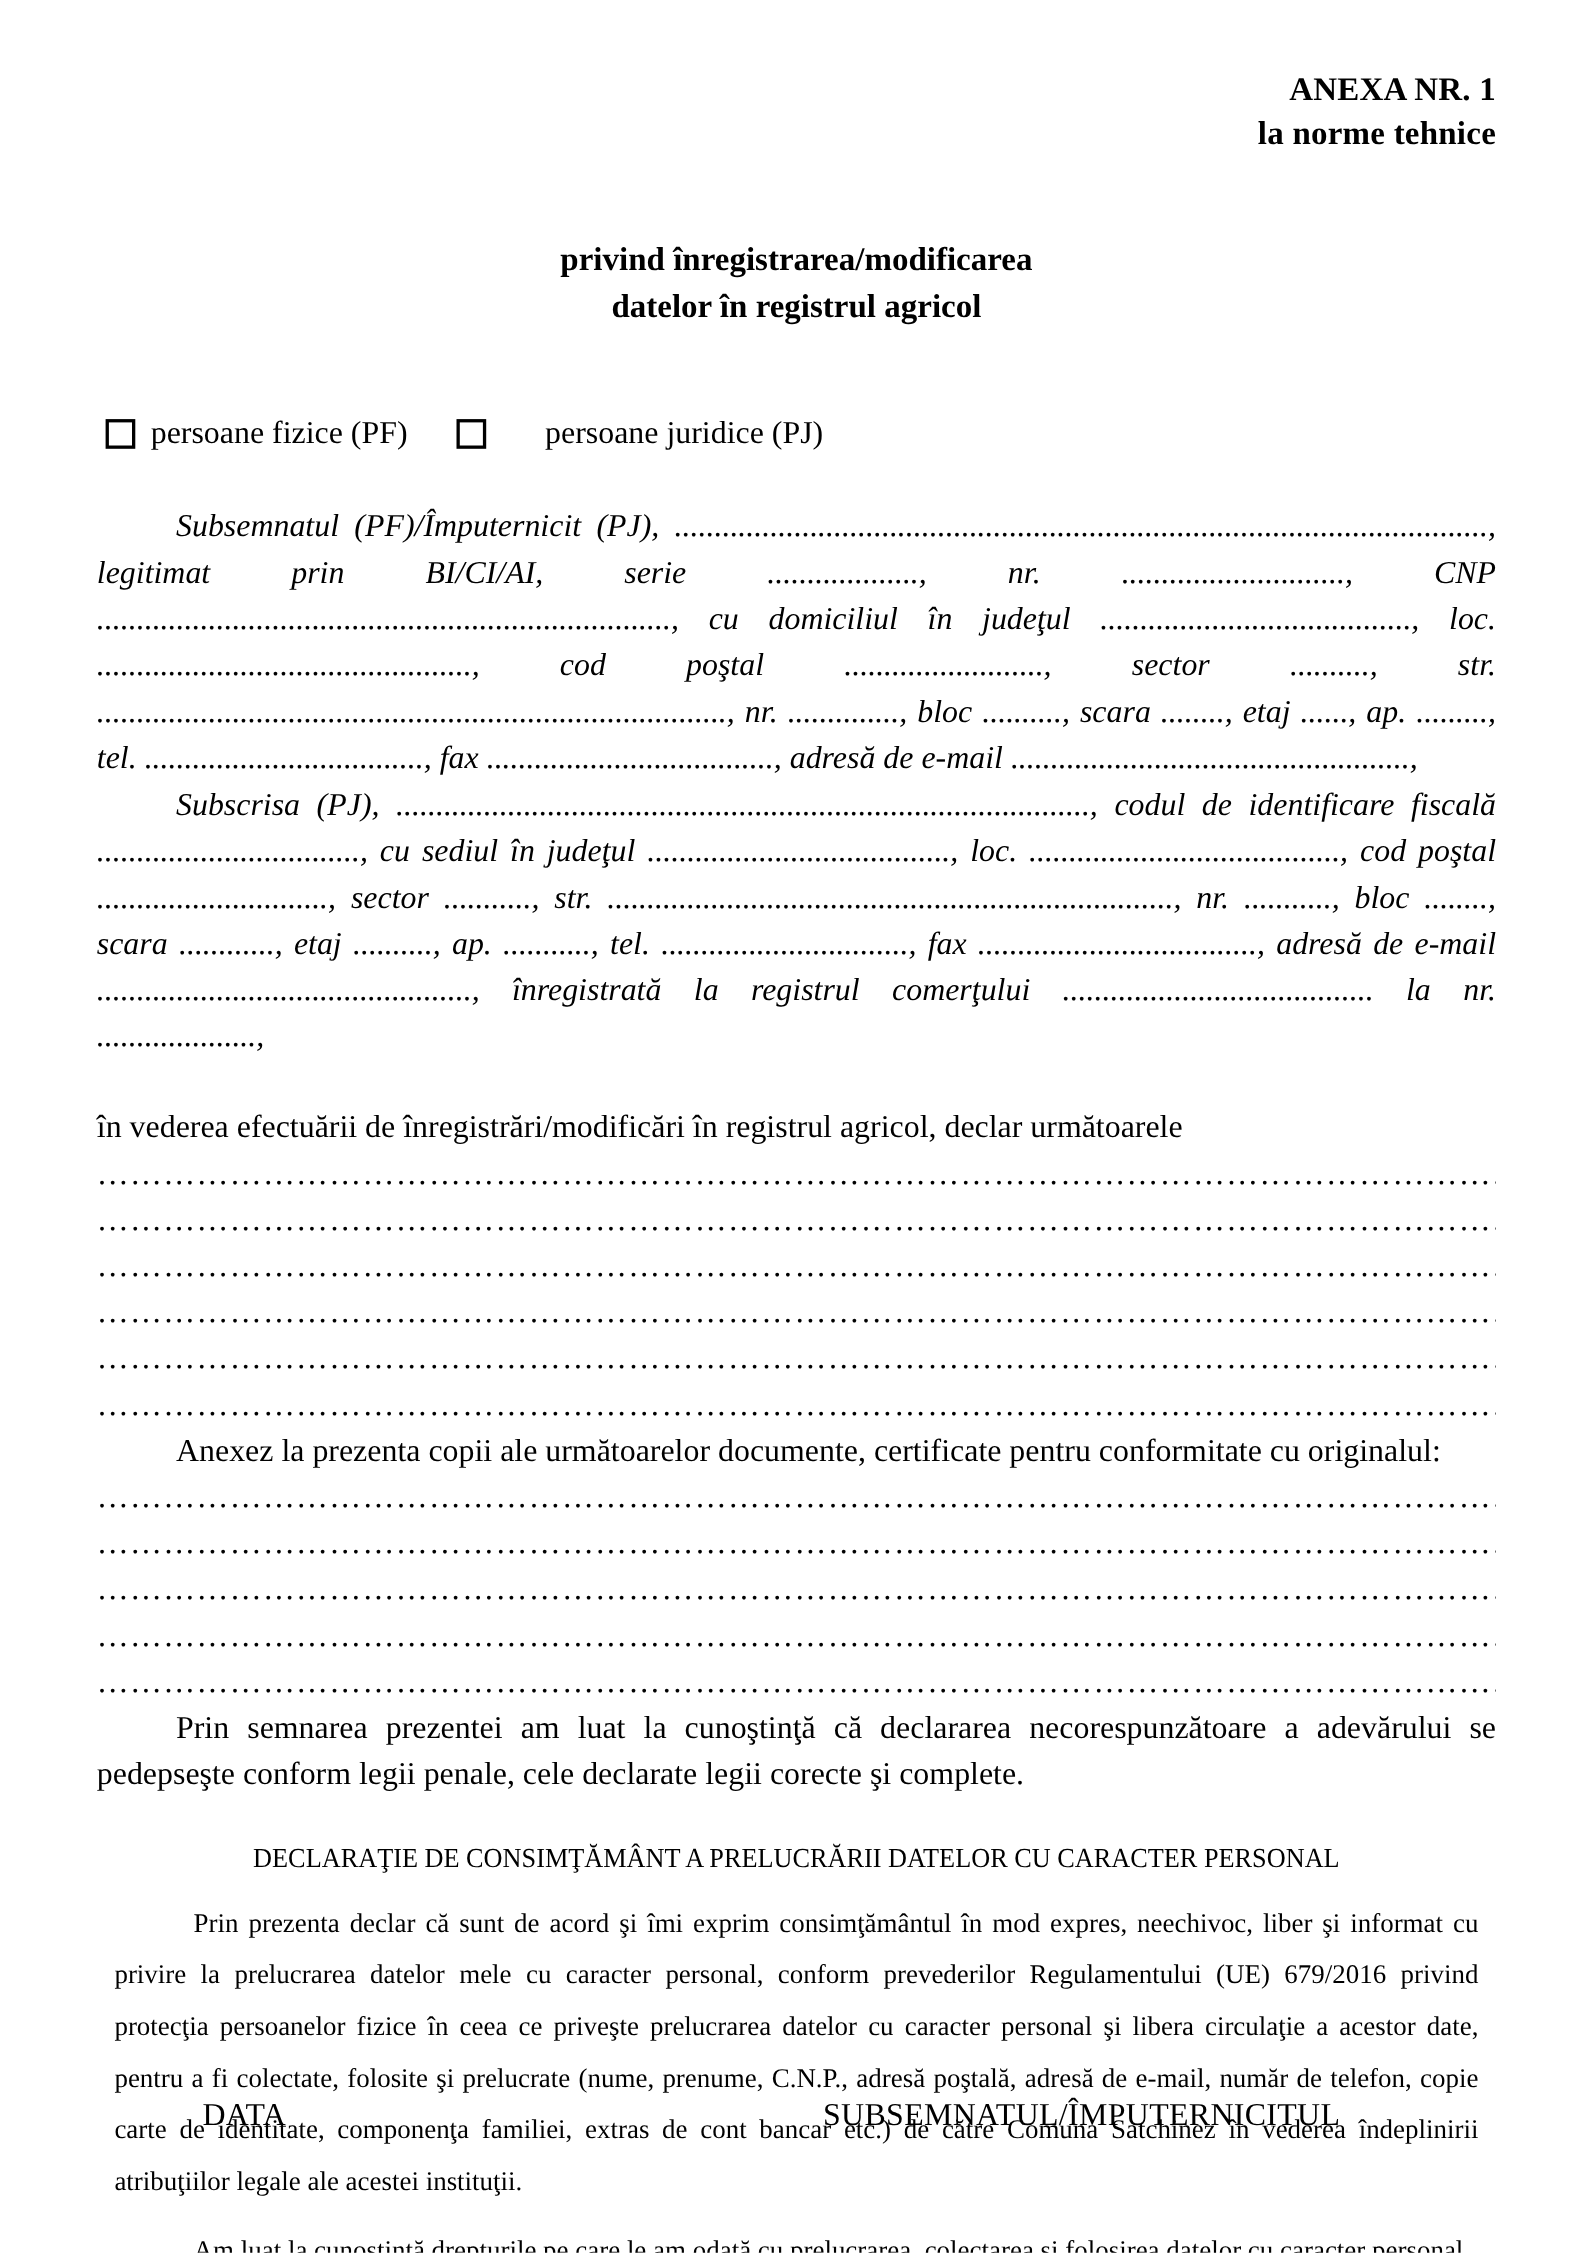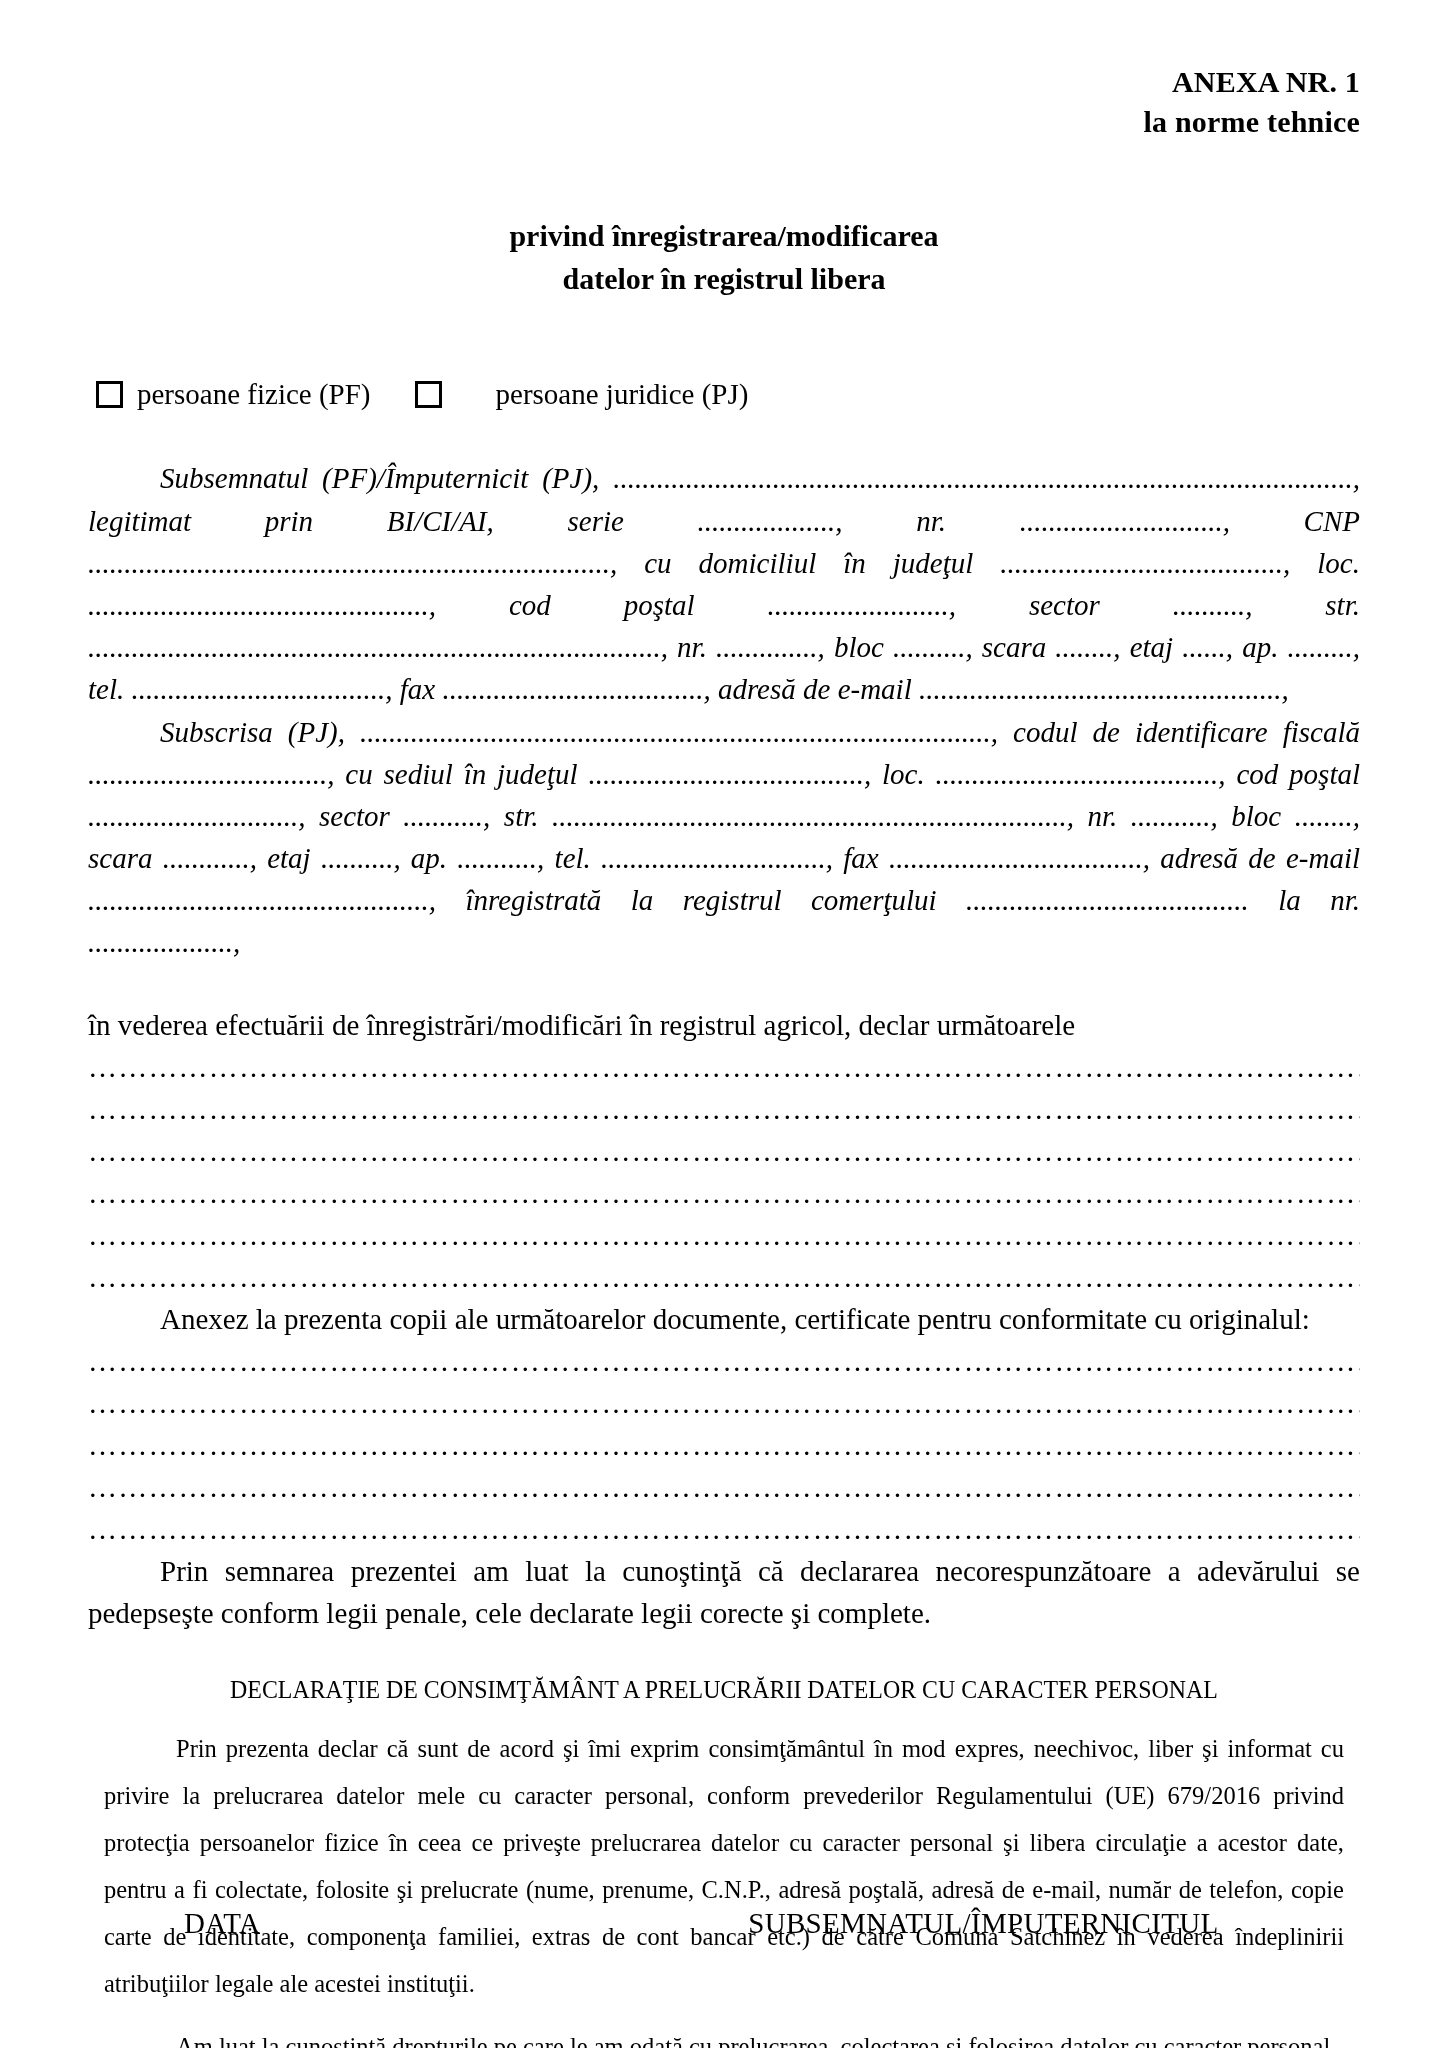--- a/index.html
+++ b/index.html
@@ -138,21 +138,21 @@
 
 <div class="page">
 
   <div class="doc-header">
     <div>ANEXA NR. 1</div>
     <div>la norme tehnice</div>
   </div>
 
   <div class="doc-title">
     <div>privind înregistrarea/modificarea</div>
-    <div>datelor în registrul libera</div>
+    <div>datelor în registrul agricol</div>
   </div>
 
   <div class="checkbox-row">
     <div class="cb-group">
       <span class="checkbox"></span>
       <span class="cb-label">persoane fizice (PF)</span>
     </div>
     <div class="cb-group">
       <span class="checkbox"></span>
       <span class="cb-label">persoane juridice (PJ)</span>

